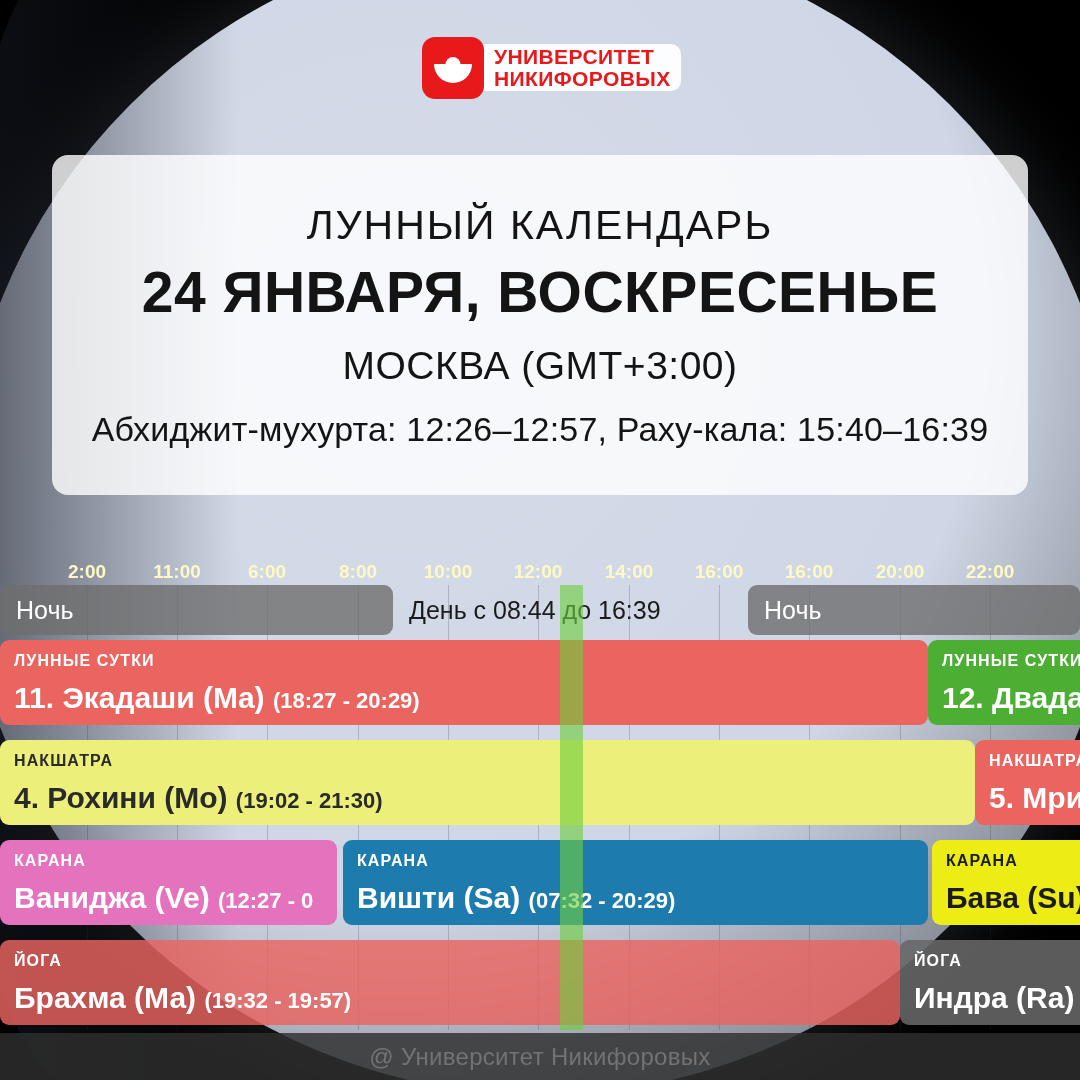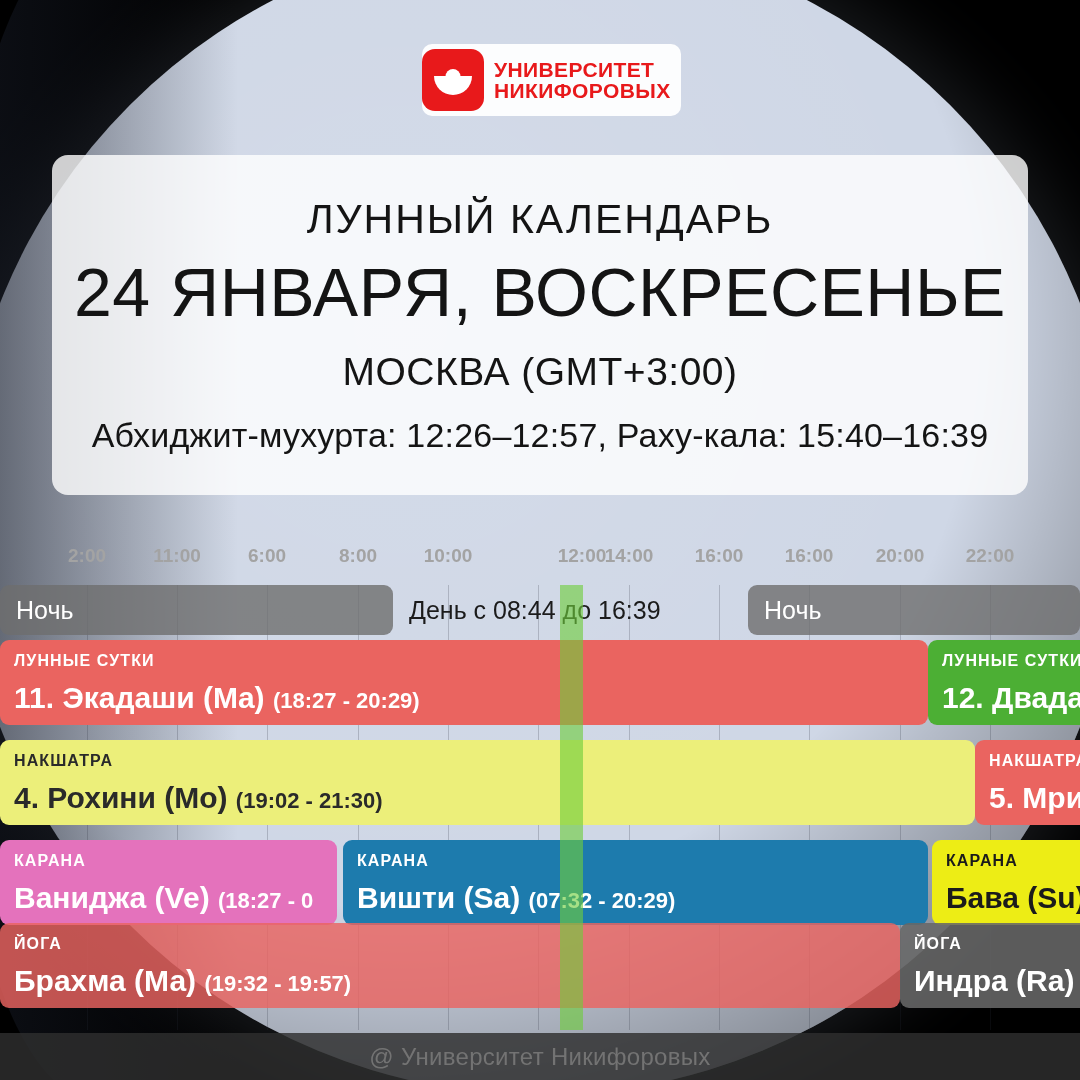--- a/index.html
+++ b/index.html
@@ -33,21 +33,21 @@
     position:absolute;inset:0;border-radius:50%;
     background:radial-gradient(circle at 38% 34%, rgba(255,255,255,.10) 0%, rgba(0,0,0,0) 55%, rgba(0,0,0,.55) 92%, rgba(0,0,0,.8) 100%);
   }
   .moon-dark-left{
     position:absolute;left:-2%;top:0;width:26%;height:100%;border-radius:50% 0 0 50%;
     background:linear-gradient(to right, rgba(20,24,34,.72), rgba(20,24,34,0));
   }
 
   
   .logo{
-    position:absolute;left:422px;top:44px;height:72px;display:flex;align-items:center;
+    position:absolute;left:422px;top:44px;height:47px;display:flex;align-items:center;
     background:rgba(255,255,255,.93);border-radius:10px;padding:0 10px 0 0;
   }
   .logo-mark{
     width:62px;height:62px;border-radius:13px;background:#e8191b;
     position:relative;flex:0 0 auto;
   }
   .logo-mark .dot{
     position:absolute;left:50%;top:20px;transform:translateX(-50%);
     width:15px;height:15px;border-radius:50%;background:#fff;
   }
@@ -62,29 +62,29 @@
   }
 
   
   .card{
     position:absolute;left:52px;top:155px;width:976px;height:340px;
     background:rgba(255,255,255,.80);border-radius:16px;
     display:flex;flex-direction:column;align-items:center;justify-content:center;
     color:#141414;text-align:center;
   }
   .card .kicker{font-size:41px;letter-spacing:2px;font-weight:500;margin-bottom:4px;}
-  .card .maintitle{font-size:68px;font-weight:normal;letter-spacing:.5px;margin:6px 0 19px;}
+  .card .maintitle{font-size:57px;font-weight:bold;letter-spacing:.5px;margin:6px 0 19px;}
   .card .place{font-size:39px;font-weight:500;letter-spacing:.5px;margin-bottom:22px;}
   .card .muh{font-size:34px;font-weight:500;letter-spacing:.2px;}
 
   
   .axis{position:absolute;left:0;top:545px;width:1080px;height:40px;}
   .axis .tick-label{
-    position:absolute;top:0;transform:translateX(-50%);
-    font-size:19px;font-weight:bold;color:#a3a3a3;white-space:nowrap;
+    position:absolute;top:16px;transform:translateX(-50%);
+    font-size:19px;font-weight:bold;color:#fef9c3;white-space:nowrap;
   }
   .gridlines{position:absolute;left:0;top:585px;width:1080px;height:445px;pointer-events:none;}
   .gridlines i{position:absolute;top:0;width:1px;height:100%;background:rgba(40,45,60,.22);}
 
   .rows{position:absolute;left:0;top:585px;width:860px;height:448px;text-align:right;}
   .row{position:absolute;left:0;width:1080px;}
   .bar{
     position:absolute;top:0;height:100%;border-radius:9px;
     overflow:hidden;box-sizing:border-box;
   }
@@ -143,21 +143,21 @@
     <div class="place">МОСКВА (GMT+3:00)</div>
     <div class="muh">Абхиджит-мухурта: 12:26–12:57, Раху-кала: 15:40–16:39</div>
   </div>
 
   <div class="axis" id="axis">
       <div class="tick-label" style="left: 87px;">2:00</div>
       <div class="tick-label" style="left: 177px;">11:00</div>
       <div class="tick-label" style="left: 267px;">6:00</div>
       <div class="tick-label" style="left: 358px;">8:00</div>
       <div class="tick-label" style="left: 448px;">10:00</div>
-      <div class="tick-label" style="left: 538px; margin-left: 44px;">12:00</div>
+      <div class="tick-label" style="left: 538px;">12:00</div>
       <div class="tick-label" style="left: 629px;">14:00</div>
       <div class="tick-label" style="left: 719px;">16:00</div>
       <div class="tick-label" style="left: 809px;">16:00</div>
       <div class="tick-label" style="left: 900px;">20:00</div>
       <div class="tick-label" style="left: 990px;">22:00</div>
     </div>
   <div class="gridlines" id="gridlines">
       <i style="left: 87px;"></i>
       <i style="left: 177px;"></i>
       <i style="left: 267px;"></i>
@@ -199,32 +199,32 @@
           <div class="val">4. Рохини (Мо) <span class="time">(19:02 - 21:30)</span></div>
         </div>
         <div class="bar" style="left: 975px; width: 113px; background: rgb(234, 100, 96); color: rgb(255, 255, 255);">
           <div class="lbl">НАКШАТРА</div>
           <div class="val">5. Мригашира (Ma) </div>
         </div>
       </div>
       <div class="row" style="top: 255px; height: 85px;">
         <div class="bar" style="left: 0px; width: 337px; background: rgb(228, 114, 188); color: rgb(255, 255, 255);">
           <div class="lbl">КАРАНА</div>
-          <div class="val">Ваниджа (Ve) <span class="time">(18:27 - 0</span></div>
+          <div class="val">Ваниджа (Ve) <span class="time">(12:27 - 0</span></div>
         </div>
         <div class="bar" style="left: 343px; width: 585px; background: rgb(29, 123, 173); color: rgb(255, 255, 255);">
           <div class="lbl">КАРАНА</div>
           <div class="val">Вишти (Sa) <span class="time">(07:32 - 20:29)</span></div>
         </div>
         <div class="bar" style="left: 932px; width: 156px; background: rgb(237, 237, 21); color: rgb(27, 27, 27);">
           <div class="lbl">КАРАНА</div>
           <div class="val">Бава (Su) </div>
         </div>
       </div>
-      <div class="row" style="top: 338px; height: 85px;">
+      <div class="row" style="top: 355px; height: 85px;">
         <div class="bar" style="left: 0px; width: 900px; background: rgba(234, 100, 96, 0.82); color: rgb(255, 255, 255);">
           <div class="lbl">ЙОГА</div>
           <div class="val">Брахма (Ма) <span class="time">(19:32 - 19:57)</span></div>
         </div>
         <div class="bar" style="left: 900px; width: 188px; background: rgba(104, 104, 104, 0.88); color: rgb(255, 255, 255);">
           <div class="lbl">ЙОГА</div>
           <div class="val">Индра (Ra) </div>
         </div>
       </div>
       <div class="abhijit" style="left: 560px; width: 23px;"></div>

